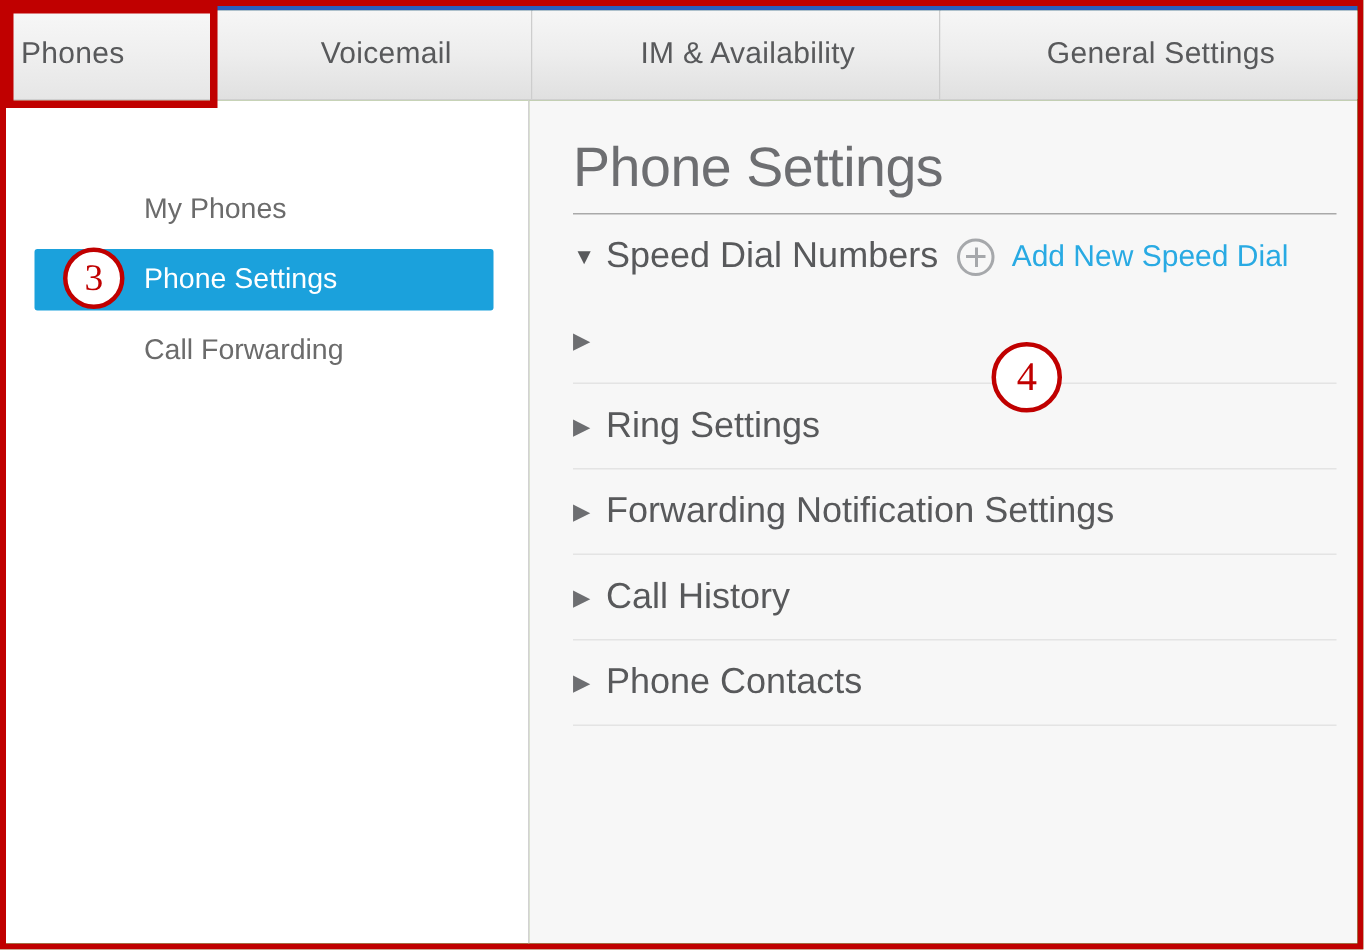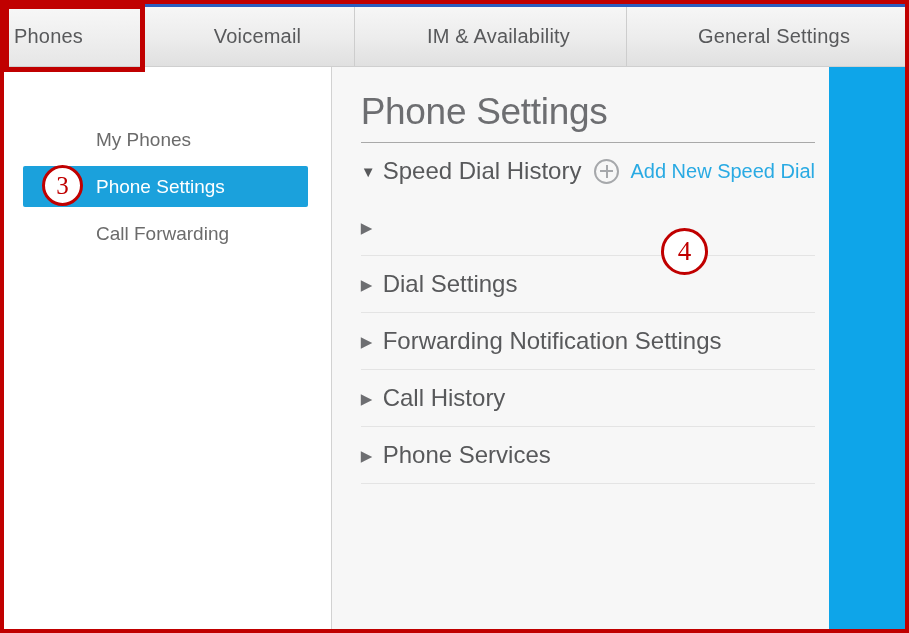--- a/index.html
+++ b/index.html
@@ -12,21 +12,21 @@
     background: #ffffff;
     font-family: "Liberation Sans", sans-serif;
   }
 
   
   #app-frame {
     position: relative;
     width: 909px;
     height: 633px;
     border: 4px solid #c00000;
-    background: #0ea5e9;
+    background: #4d7c0f;
     overflow: hidden;
   }
 
   
   #tab-bar {
     position: absolute;
     left: 0;
     top: 0;
     width: 901px;
     height: 63px;
@@ -53,21 +53,21 @@
   .tab.tab-phones      { width: 141px; background: linear-gradient(to bottom,#f7f7f7 0%,#f0f0f0 45%,#e6e6e6 100%); justify-content: flex-start; padding-left: 10px; }
   .tab.tab-voicemail   { width: 210px; }
   .tab.tab-im          { width: 272px; }
   .tab.tab-general     { width: 278px; border-right: none; }
 
   
   #body-area {
     position: absolute;
     left: 0;
     top: 63px;
-    width: 825px;
+    width: 901px;
     height: 562px;
     display: flex;
   }
 
   
   #sidebar {
     width: 349px;
     height: 100%;
     background: #ffffff;
     border-right: 1px solid #d2d2d2;
@@ -250,48 +250,48 @@
 
     <main id="content">
 
       <h1 id="page-title">Phone Settings</h1>
       <div id="title-rule"></div>
 
       <div class="accordion">
 
         <div class="acc-row first">
           <span class="tri tri-down">▼</span>
-          <span class="acc-label">Speed Dial History</span>
+          <span class="acc-label">Speed Dial Numbers</span>
           <span class="plus-icon"></span>
           <span class="add-link">Add New Speed Dial</span>
         </div>
 
 
         <div class="acc-row">
           <span class="tri">▶</span>
         </div>
 
         <div class="acc-row">
           <span class="tri">▶</span>
-          <span class="acc-label">Dial Settings</span>
+          <span class="acc-label">Ring Settings</span>
         </div>
 
         <div class="acc-row">
           <span class="tri">▶</span>
           <span class="acc-label">Forwarding Notification Settings</span>
         </div>
 
         <div class="acc-row">
           <span class="tri">▶</span>
           <span class="acc-label">Call History</span>
         </div>
 
         <div class="acc-row">
           <span class="tri">▶</span>
-          <span class="acc-label">Phone Services</span>
+          <span class="acc-label">Phone Contacts</span>
         </div>
 
       </div>
     </main>
   </div>
 
   <div class="callout" id="callout-3">
     <span>3</span>
   </div>
   <div class="callout" id="callout-4">

